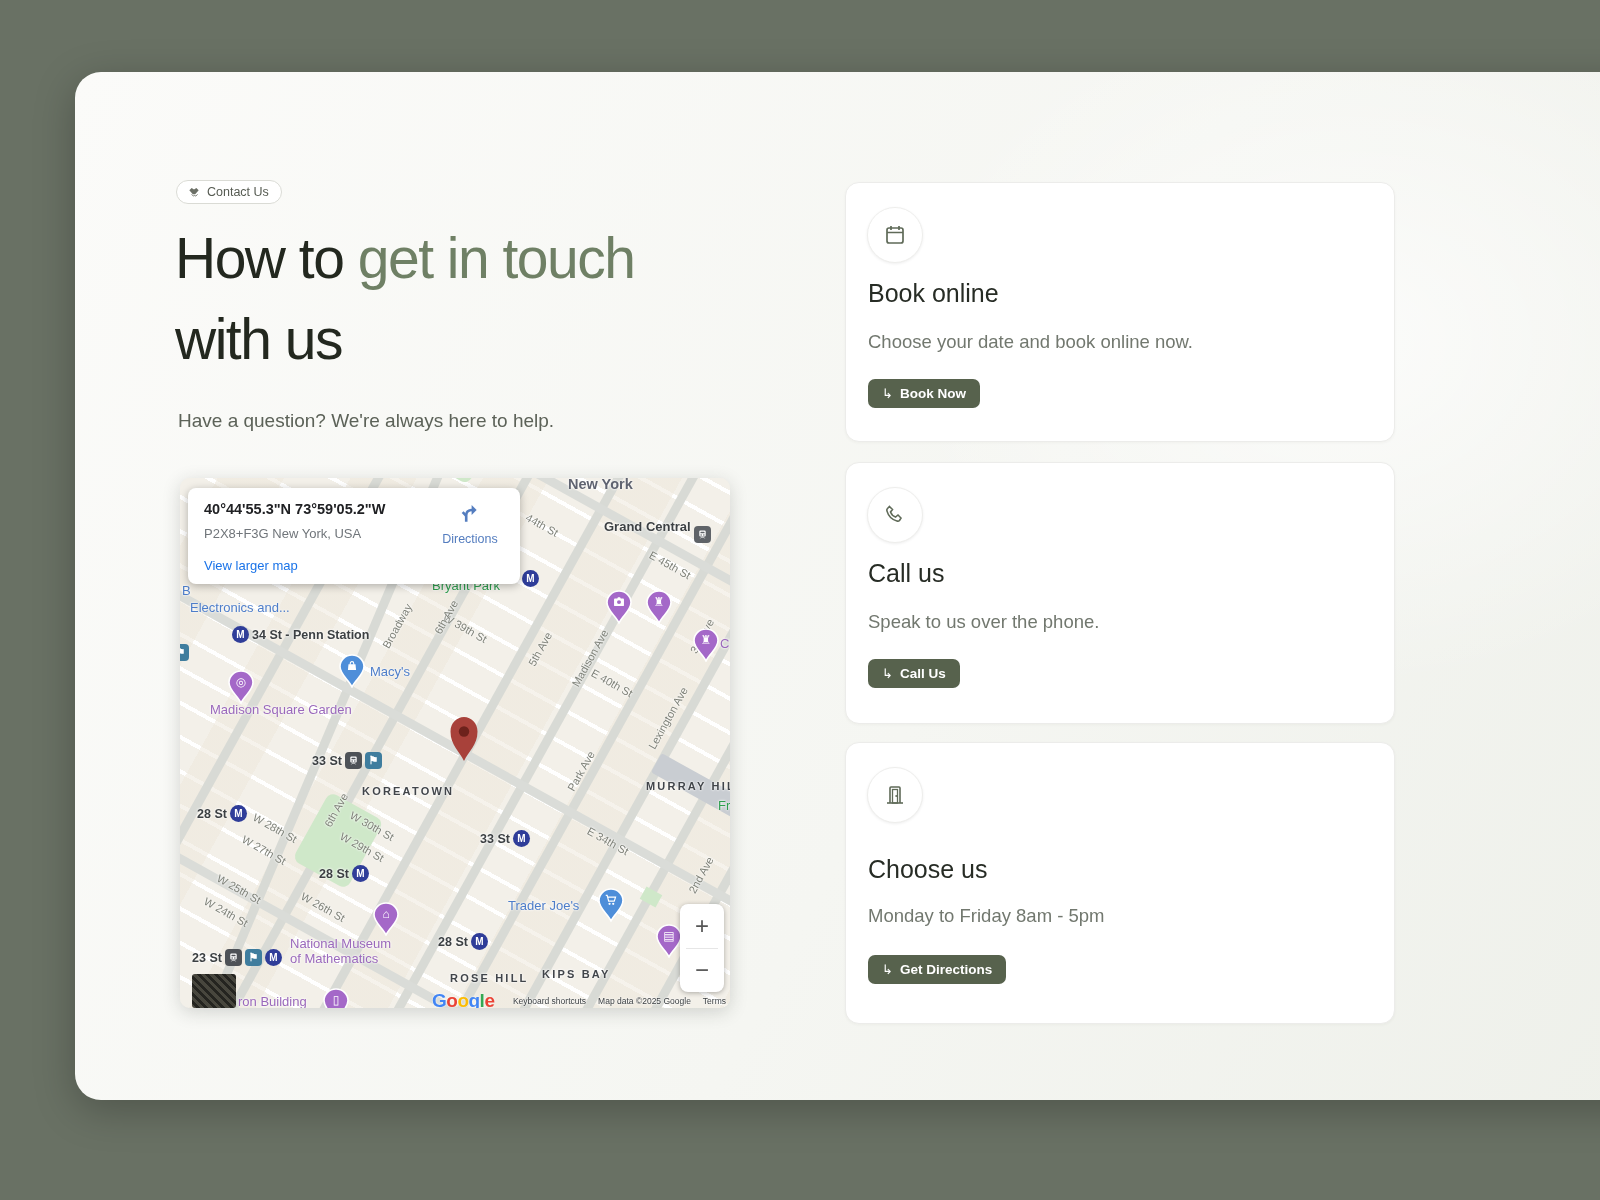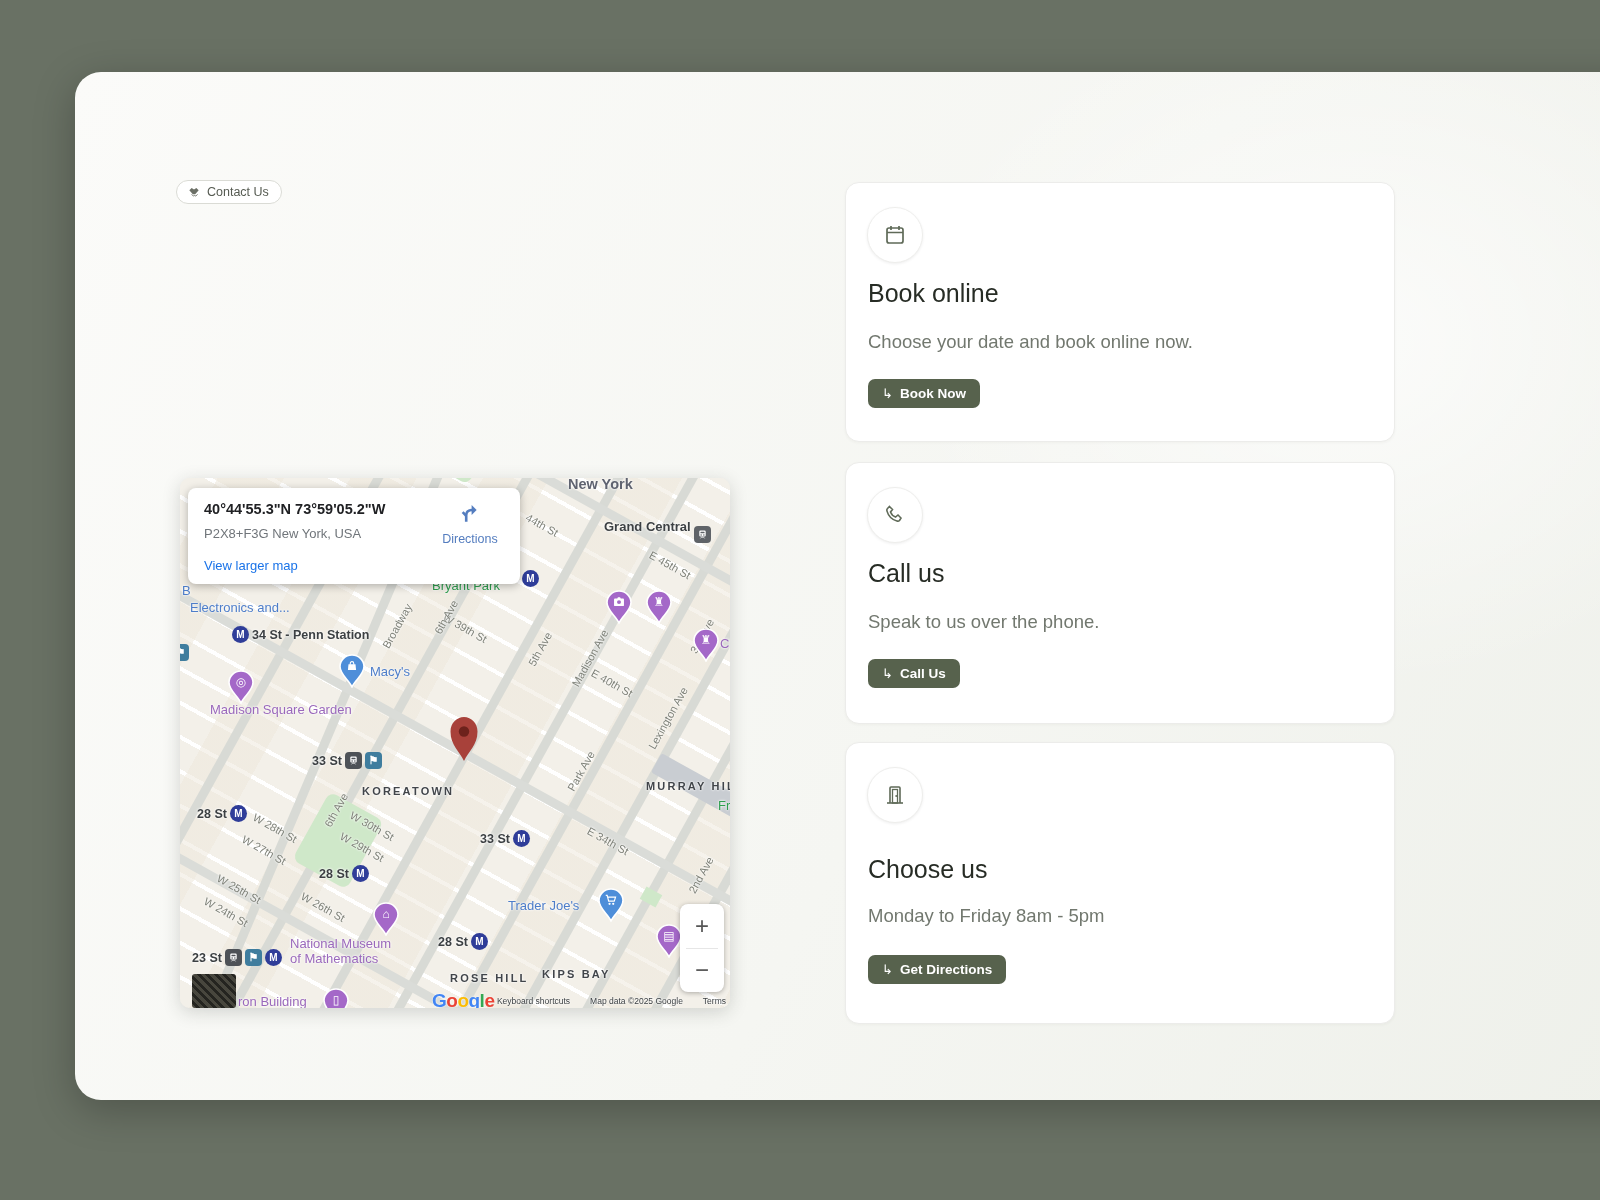--- a/index.html
+++ b/index.html
@@ -81,21 +81,21 @@
        color:#565656;cursor:pointer;}
   .zoomctl .zdiv{height:1px;background:#e6e6e6;margin:0 6px;}
 
   .pegman{position:absolute;left:12px;top:496px;width:44px;height:34px;background:#35342f;
        border-radius:3px;z-index:20;
        background-image:repeating-linear-gradient(45deg,rgba(90,88,75,.5) 0 3px,rgba(20,20,16,.5) 3px 6px);}
   .glogo{position:absolute;left:252px;top:512px;z-index:20;font-size:19px;font-weight:600;
        letter-spacing:-.5px;}
   .glogo span{text-shadow:0 0 2px #fff;}
   .gl0,.gl3{color:#4285F4;} .gl1,.gl5{color:#EA4335;} .gl2{color:#FBBC05;} .gl4{color:#34A853;}
-  .attrib{position:absolute;right:4px;bottom:2px;display:flex;gap:20px;z-index:21;
+  .attrib{position:absolute;right:4px;bottom:2px;display:flex;gap:12px;z-index:21;
        font-size:8.5px;color:#3c4043;text-shadow:0 0 2px #fff,0 0 2px #fff;justify-content:flex-end;}
 
   
   .rcard{position:absolute;left:770px;width:548px;background:#fff;border:1px solid #ececea;
        border-radius:14px;box-shadow:0 1px 3px rgba(40,46,38,.04);}
   .rcard .circ{position:absolute;left:21px;top:24px;width:54px;height:54px;border-radius:50%;
        background:#fff;border:1px solid #eeeeec;box-shadow:0 1px 3px rgba(0,0,0,.07);
        display:flex;align-items:center;justify-content:center;}
   .rcard h2{position:absolute;left:22px;margin:0;font-size:25px;font-weight:500;color:#272c25;}
   .rcard .desc{position:absolute;left:22px;font-size:18.5px;color:#72786f;}
@@ -110,21 +110,23 @@
 <div class="sheet">
 
   <div class="badge">
     <svg width="14" height="14" viewBox="0 0 24 24">
         <path d="M4 9l4-4 4 2.5L16 5l4 4-6 7h-4z" fill="#6b6f66"></path>
         <path d="M8 16l3 3 2-1 2 1 3-3" stroke="#6b6f66" stroke-width="1.6" fill="none"></path>
       </svg>
     <span>Contact Us</span>
   </div>
 
-
+  <h1 class="head"><span>How to </span><span class="grn">get in touch</span><span> with us</span></h1>
+
+  <div class="subtitle">Have a question? We're always here to help.</div>
 
   <div class="map" id="mapLayers">
     <div class="rot">
       <div class="av" style="left:600px"></div>
       <div class="av" style="left:675px;transform:rotate(-6deg)"></div>
       <div class="av" style="left:730px"></div>
       <div class="av" style="left:810px"></div>
       <div class="av" style="left:875px"></div>
       <div class="av" style="left:930px"></div>
       <div class="av" style="left:985px"></div>

